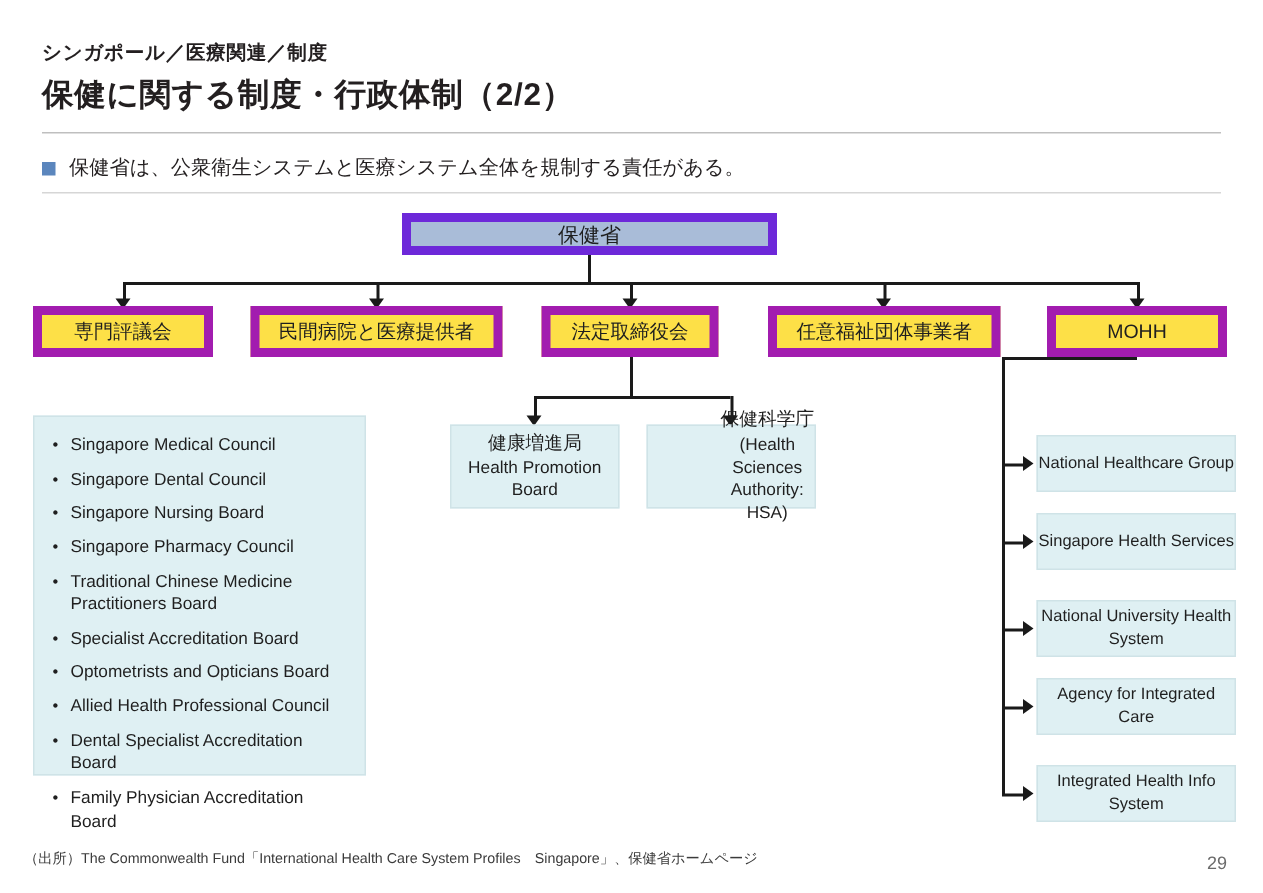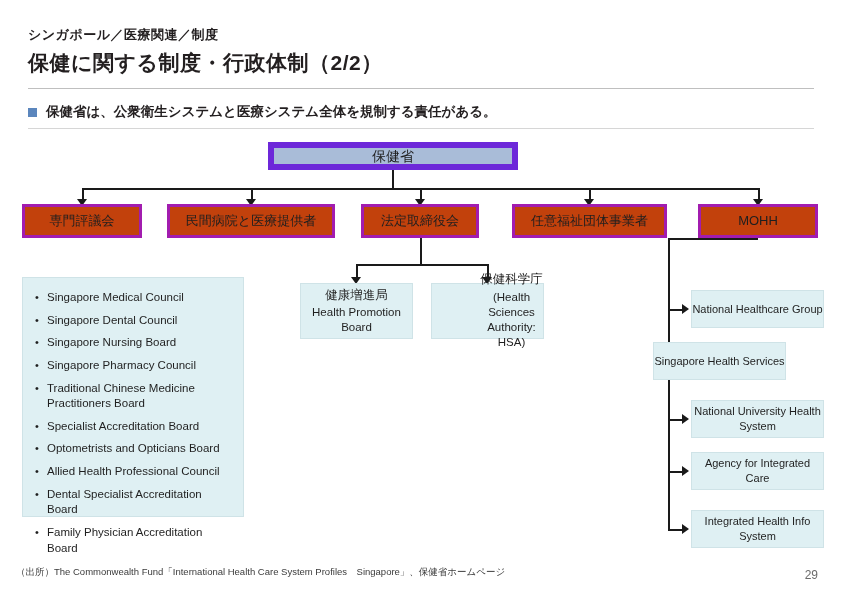--- a/index.html
+++ b/index.html
@@ -55,21 +55,20 @@
   }
   .bullet-square {
     width: 9px;
     height: 9px;
     background: #5b86bd;
     display: inline-block;
   }
   .bullet-text {
     font-size: 13.5px;
     color: #231f20;
-    font-weight: bold;
   }
   .bullet-rule {
     position: absolute;
     left: 28px;
     top: 128px;
     width: 786px;
     height: 1px;
     background: #d6d6d6;
   }
 
@@ -83,22 +82,22 @@
     text-align: center;
     line-height: 1.32;
   }
   .box-root {
     background: #a9bcd8;
     border: 6px solid #6d28d9;
     font-size: 14px;
     color: #1f1f1f;
   }
   .box-level2 {
-    background: #c2410c;
-    border: 3px solid #a21caf;
+    background: #fde047;
+    border: 6px solid #a21caf;
     font-size: 13px;
     color: #1f1f1f;
   }
   .box-agency {
     background: #dff0f3;
     border: 1px solid #cfe3e7;
     font-size: 11.5px;
     color: #1f1f1f;
   }
   .box-mohh {
@@ -261,21 +260,21 @@
   <div class="line hline" style="left:668px; top:361px; width:16px;"></div>
   <div class="arrow-right" style="left:682px; top:356px;"></div>
   <div class="line hline" style="left:668px; top:419px; width:16px;"></div>
   <div class="arrow-right" style="left:682px; top:414px;"></div>
   <div class="line hline" style="left:668px; top:471px; width:16px;"></div>
   <div class="arrow-right" style="left:682px; top:466px;"></div>
   <div class="line hline" style="left:668px; top:529px; width:16px;"></div>
   <div class="arrow-right" style="left:682px; top:524px;"></div>
 
   <div class="box box-mohh" style="left:691px; top:290px; width:133px; height:38px;">National Healthcare Group</div>
-  <div class="box box-mohh" style="left:653px; top:342px; width:133px; height:38px;">Singapore Health Services</div>
+  <div class="box box-mohh" style="left:691px; top:342px; width:133px; height:38px;">Singapore Health Services</div>
   <div class="box box-mohh" style="left:691px; top:400px; width:133px; height:38px;">National University Health System</div>
   <div class="box box-mohh" style="left:691px; top:452px; width:133px; height:38px;">Agency for Integrated Care</div>
   <div class="box box-mohh" style="left:691px; top:510px; width:133px; height:38px;">Integrated Health Info System</div>
 
   <div class="source">（出所）The Commonwealth Fund「International Health Care System Profiles　Singapore」、保健省ホームページ</div>
   <div class="page-number">29</div>
 
 </div>
 
 </body></html>

